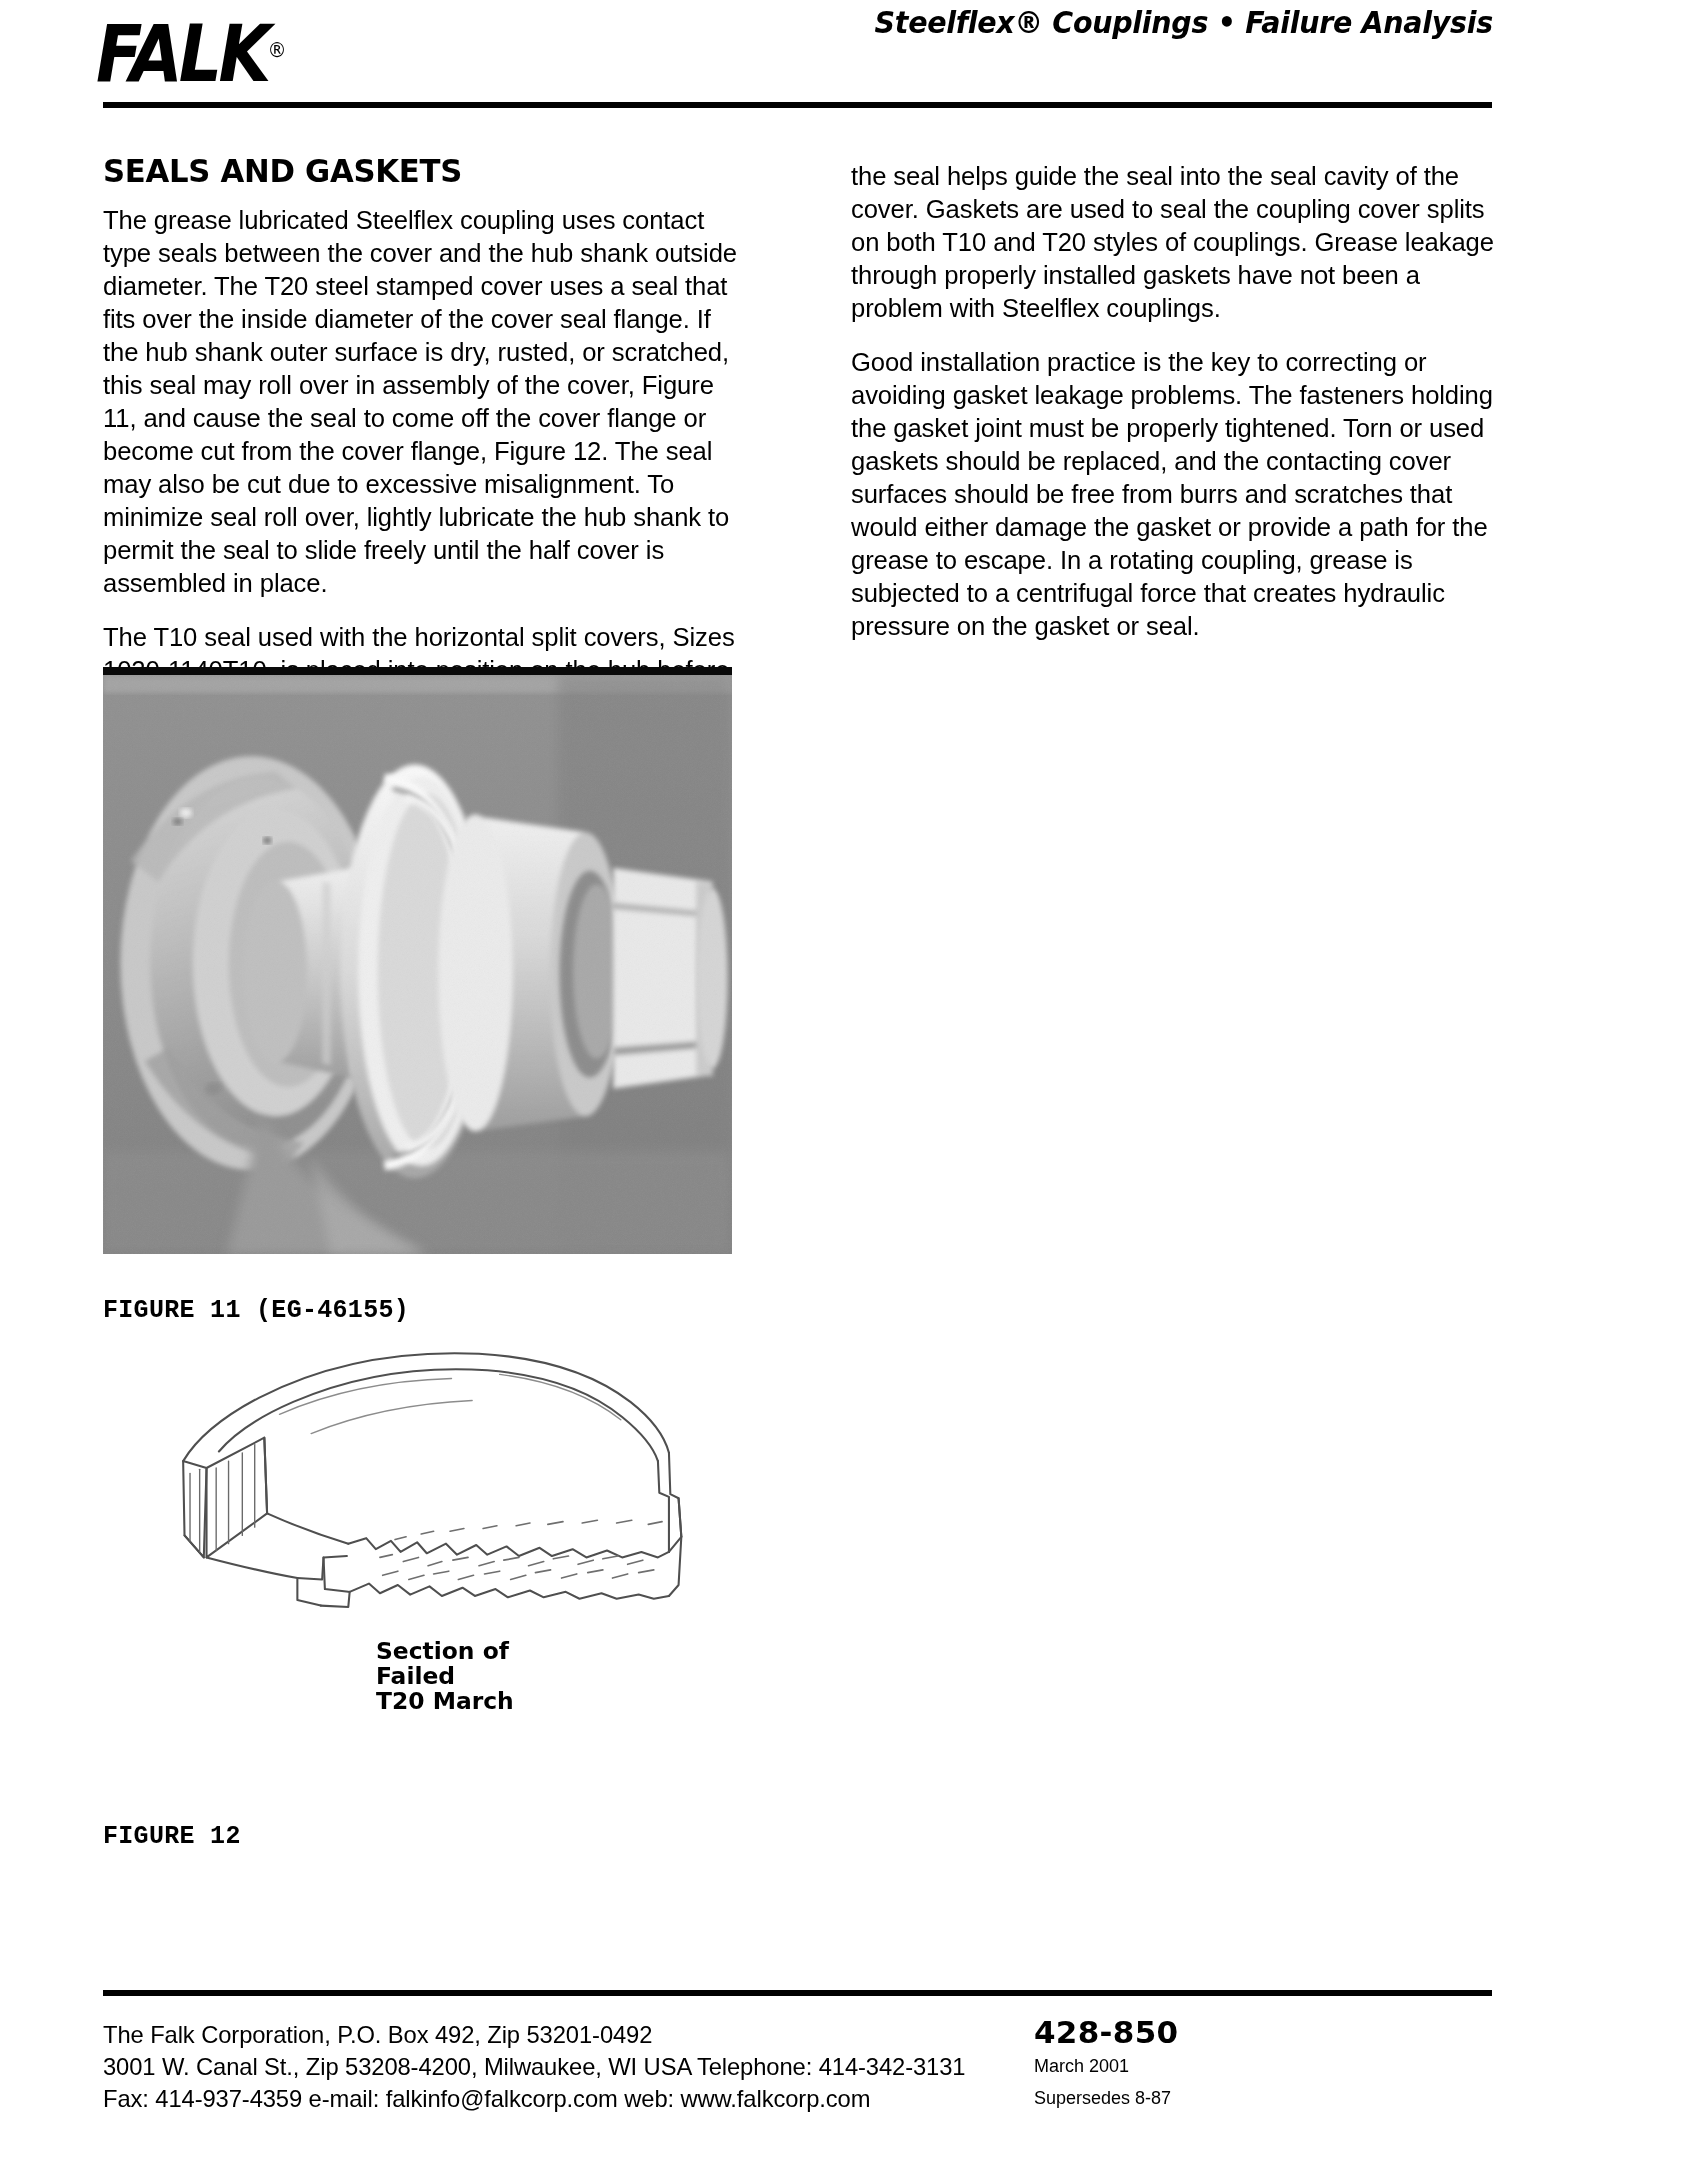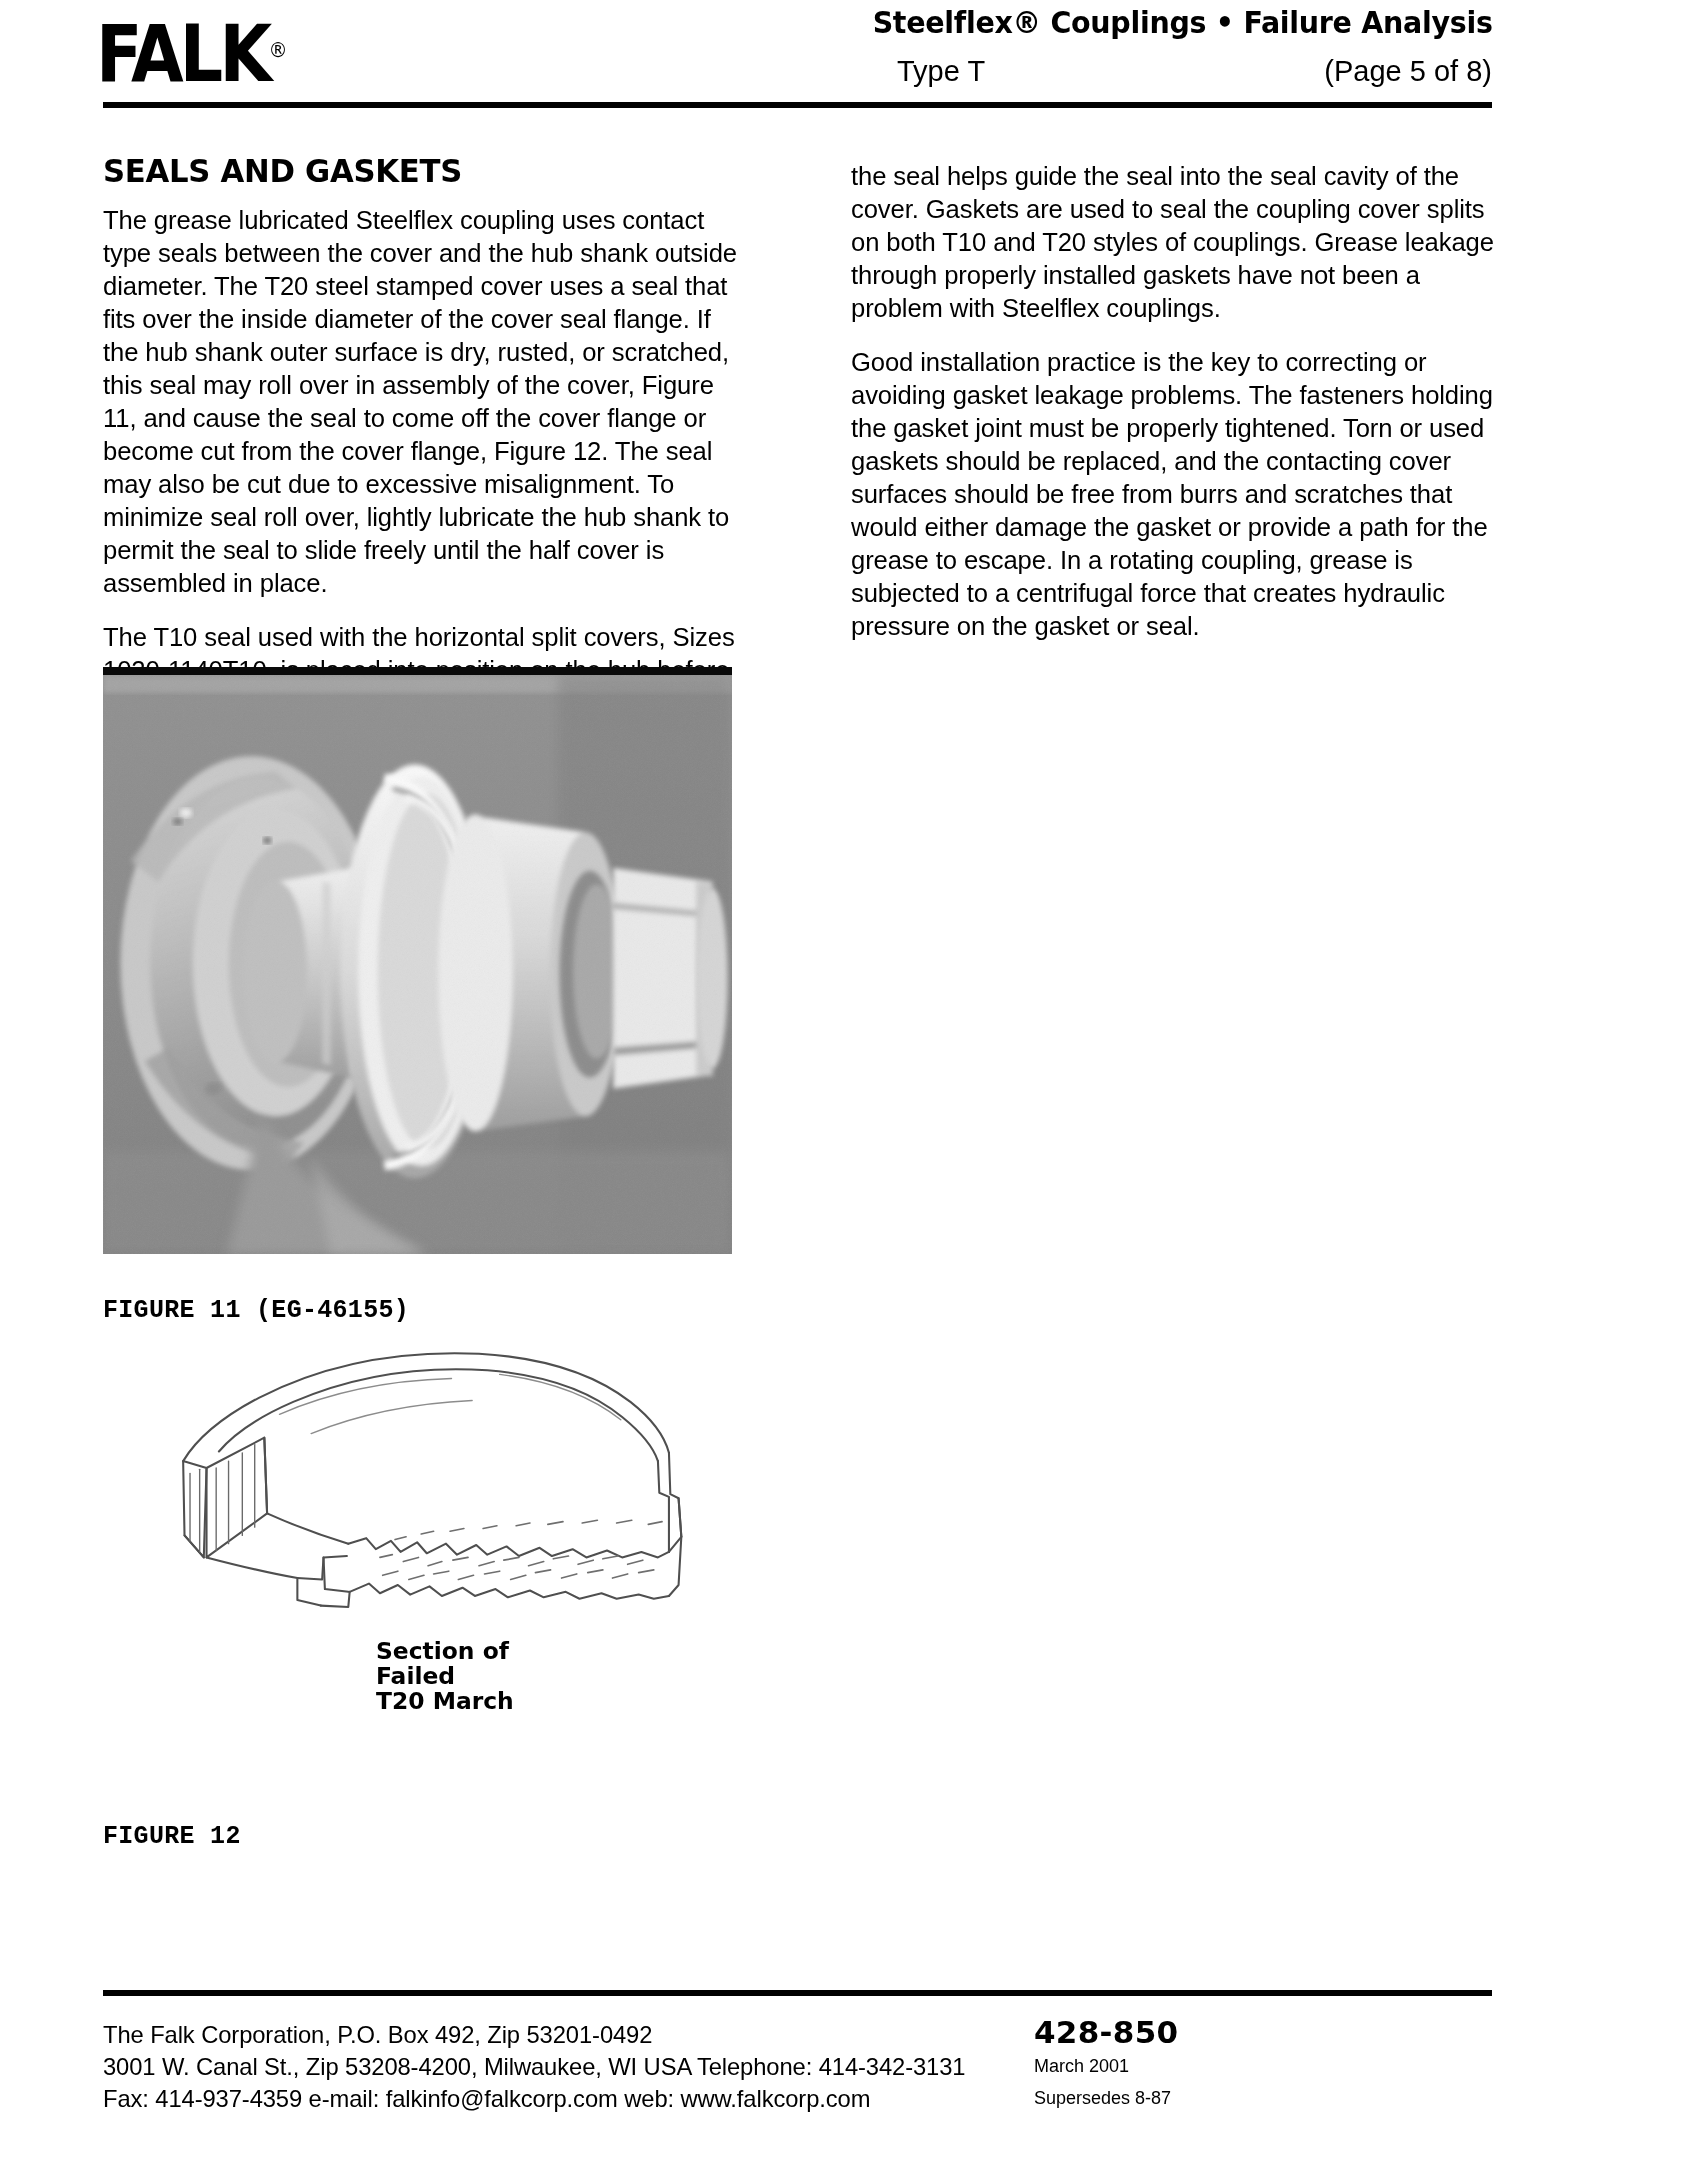--- a/index.html
+++ b/index.html
@@ -19,20 +19,21 @@
     overflow: hidden;
   }
 
   
   #header {
     position: absolute;
     left: 0;
     top: 0;
     width: 1687px;
     height: 110px;
+    font-style: italic;
   }
   #falk-logo {
     position: absolute;
     left: 96px;
     top: 9.6px;
     font-family: "DejaVu Sans", sans-serif;
     font-weight: 900;
     font-size: 74px;
     line-height: 74px;
     letter-spacing: -4.1px;
@@ -217,24 +218,20 @@
 <body>
 
 <div id="page">
 
   <div id="header">
 
     <div id="falk-logo"><span>FALK</span><span class="reg">®</span></div>
 
     <div id="header-title">Steelflex® Couplings  •  Failure Analysis</div>
 
-    <div id="header-sub">
-      <span class="ht-type">Type T</span>
-      <span class="ht-page">(Page 5 of 8)</span>
-    </div>
 
     <div class="rule-thick" id="header-rule"></div>
   </div>
 
   <div id="col-left">
     <h2 class="section-title">SEALS AND GASKETS</h2>
     <p class="body-par">The grease lubricated Steelflex coupling uses contact type seals between the cover and the hub shank outside diameter. The T20 steel stamped cover uses a seal that fits over the inside diameter of the cover seal flange. If the hub shank outer surface is dry, rusted, or scratched, this seal may roll over in assembly of the cover, Figure 11, and cause the seal to come off the cover flange or become cut from the cover flange, Figure 12. The seal may also be cut due to excessive misalignment. To minimize seal roll over, lightly lubricate the hub shank to permit the seal to slide freely until the half cover is assembled in place.</p>
     <p class="body-par">The T10 seal used with the horizontal split covers, Sizes 1020-1140T10, is placed into position on the hub before the cover is placed on the coupling. The tapered side of</p>
   </div>
 

